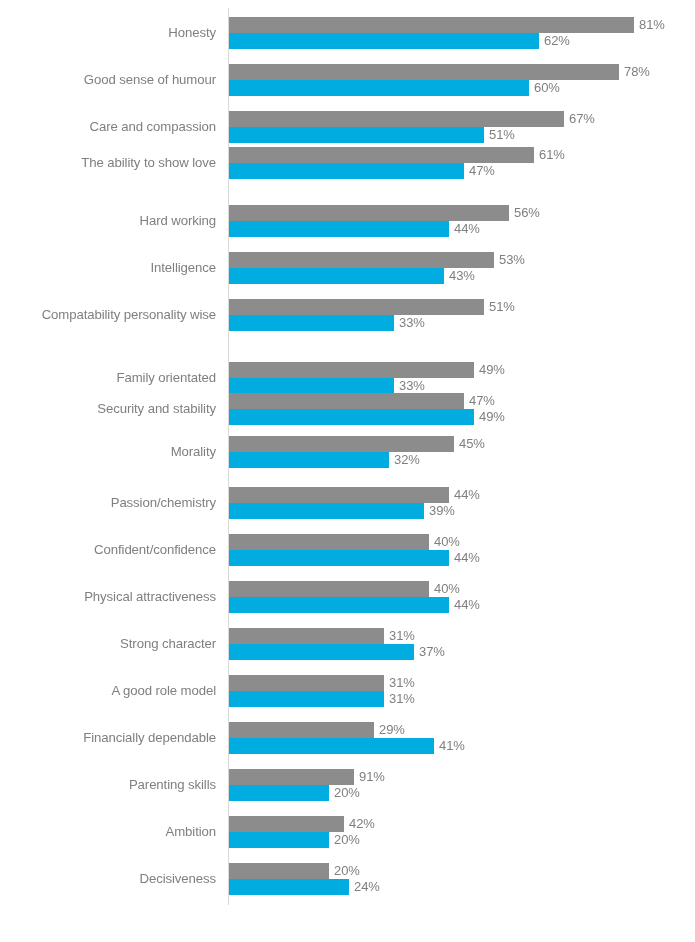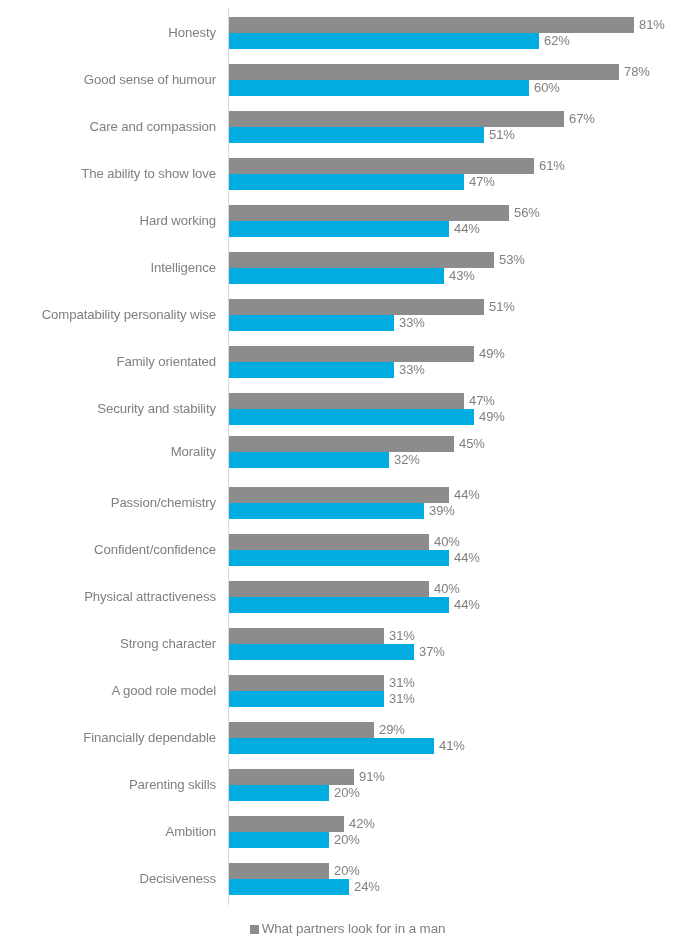--- a/index.html
+++ b/index.html
@@ -149,21 +149,21 @@
             <div class="bar-wrap series-b"><div class="bar b" style="width: 300px; background: rgb(0, 172, 224);"></div><span class="bar-value">60%</span></div>
           </div>
         </div>
         <div class="row" style="top: 108px;">
           <div class="row-label">Care and compassion</div>
           <div class="bars">
             <div class="bar-wrap series-a"><div class="bar a" style="width: 335px; background: rgb(140, 140, 140);"></div><span class="bar-value">67%</span></div>
             <div class="bar-wrap series-b"><div class="bar b" style="width: 255px; background: rgb(0, 172, 224);"></div><span class="bar-value">51%</span></div>
           </div>
         </div>
-        <div class="row" style="top: 155px;">
+        <div class="row" style="top: 144px;">
           <div class="row-label">The ability to show love</div>
           <div class="bars">
             <div class="bar-wrap series-a"><div class="bar a" style="width: 305px; background: rgb(140, 140, 140);"></div><span class="bar-value">61%</span></div>
             <div class="bar-wrap series-b"><div class="bar b" style="width: 235px; background: rgb(0, 172, 224);"></div><span class="bar-value">47%</span></div>
           </div>
         </div>
         <div class="row" style="top: 202px;">
           <div class="row-label">Hard working</div>
           <div class="bars">
             <div class="bar-wrap series-a"><div class="bar a" style="width: 280px; background: rgb(140, 140, 140);"></div><span class="bar-value">56%</span></div>
@@ -177,21 +177,21 @@
             <div class="bar-wrap series-b"><div class="bar b" style="width: 215px; background: rgb(0, 172, 224);"></div><span class="bar-value">43%</span></div>
           </div>
         </div>
         <div class="row" style="top: 296px;">
           <div class="row-label">Compatability personality wise</div>
           <div class="bars">
             <div class="bar-wrap series-a"><div class="bar a" style="width: 255px; background: rgb(140, 140, 140);"></div><span class="bar-value">51%</span></div>
             <div class="bar-wrap series-b"><div class="bar b" style="width: 165px; background: rgb(0, 172, 224);"></div><span class="bar-value">33%</span></div>
           </div>
         </div>
-        <div class="row" style="top: 343px;">
+        <div class="row" style="top: 359px;">
           <div class="row-label">Family orientated</div>
           <div class="bars">
             <div class="bar-wrap series-a"><div class="bar a" style="width: 245px; background: rgb(140, 140, 140);"></div><span class="bar-value">49%</span></div>
             <div class="bar-wrap series-b"><div class="bar b" style="width: 165px; background: rgb(0, 172, 224);"></div><span class="bar-value">33%</span></div>
           </div>
         </div>
         <div class="row" style="top: 390px;">
           <div class="row-label">Security and stability</div>
           <div class="bars">
             <div class="bar-wrap series-a"><div class="bar a" style="width: 235px; background: rgb(140, 140, 140);"></div><span class="bar-value">47%</span></div>
@@ -265,19 +265,15 @@
           <div class="row-label">Decisiveness</div>
           <div class="bars">
             <div class="bar-wrap series-a"><div class="bar a" style="width: 100px; background: rgb(140, 140, 140);"></div><span class="bar-value">20%</span></div>
             <div class="bar-wrap series-b"><div class="bar b" style="width: 120px; background: rgb(0, 172, 224);"></div><span class="bar-value">24%</span></div>
           </div>
         </div>
       </div>
   </div>
 
   <div id="legend">
-      <div class="legend-item">
-        <span class="legend-swatch a" style="background: rgb(140, 140, 140);"></span>
-        <span class="legend-label">What partners look for in a man</span>
-      </div>
     </div>
 
 </div>
 
 </body></html>

